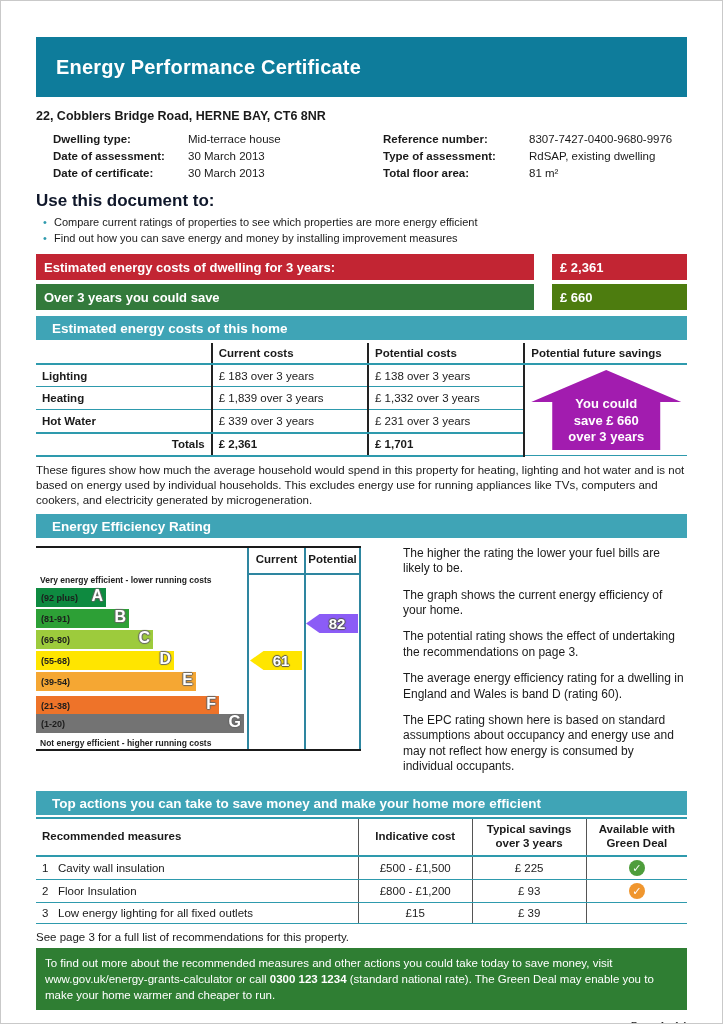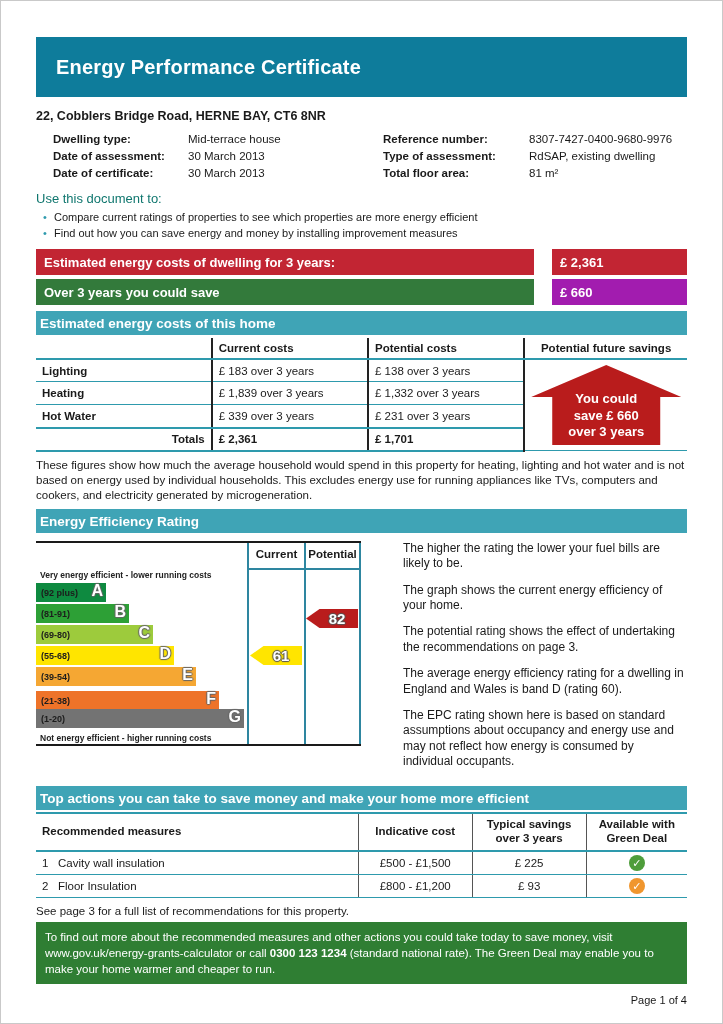--- a/index.html
+++ b/index.html
@@ -16,47 +16,47 @@
   .details { display:flex; margin-top:8px; font-size:11.5px; }
   .details .col-left { width:330px; }
   .details .col-right { flex:1; }
   .detail-row { display:flex; line-height:17px;padding-left:17px; }
   .detail-row .lbl { font-weight:700; }
   .col-left .lbl { width:135px; }
   .col-right .lbl { width:146px; }
 
   
   .usage { margin-top:9px; }
-  .usage-heading { color:#0f766e; font-weight:400; font-size:13px; }
+  .usage-heading { color:#0f172a; font-weight:700; font-size:17px; }
   .usage-bullets { margin-top:3px; }
   .bullet-row { display:flex; font-size:11px; line-height:16px; }
   .bullet-dot { color:#2E9AAD; width:18px; text-align:center; font-size:11px; }
 
   
   .banners { margin-top:8px; }
   .banner-row { display:flex; height:26px; margin-bottom:4px; }
   .banner-label { flex:1; color:#fff; font-weight:700; font-size:13px; display:flex; align-items:center; padding-left:8px; margin-right:18px; }
   .banner-value { width:135px; color:#fff; font-weight:700; font-size:13px; display:flex; align-items:center; padding-left:8px; }
 
   
-  .section-bar { height:24px; background:#3FA4B6; color:#fff; font-weight:700; font-size:13.5px; display:flex; align-items:center; padding-left:4px; margin-top:6px; }
+  .section-bar { height:24px; background:#3FA4B6; color:#fff; font-weight:700; font-size:13.5px; display:flex; align-items:center; padding-left:16px; margin-top:6px; }
 
   
   #costs-table { width:100%; border-collapse:collapse; table-layout:fixed; font-size:11.5px; margin-top:3px; }
   #costs-table th, #costs-table td { padding:3px 6px; height:21px; text-align:left; }
   #costs-table thead th { border-bottom:2px solid #2E9AAD; font-size:11.5px; }
-  #costs-table thead th.center { text-align:center; }
+  #costs-table thead th.center { }
   #costs-table .vline { border-left:2px solid #222; }
   #costs-table tbody td { border-bottom:1.5px solid #2E9AAD; }
   #costs-table tbody tr.pre-total td { border-bottom:2.5px solid #2E9AAD; }
   #costs-table tbody tr.totals td { font-weight:700; border-bottom:2px solid #2E9AAD; }
   #costs-table td.row-label { font-weight:700; }
   #costs-table tr.totals td.row-label { text-align:right; }
   #costs-table td.savings-cell { text-align:center; vertical-align:middle; }
-  .house { width:150px; height:80px; margin:2px auto; background:#b91c1c;
+  .house { width:150px; height:80px; margin:2px auto; background:#a21caf;
     clip-path:polygon(50% 0%, 100% 40%, 86% 40%, 86% 100%, 14% 100%, 14% 40%, 0% 40%);
     color:#fff; font-weight:700; font-size:13px; line-height:1.25;
     display:flex; flex-direction:column; justify-content:flex-end; align-items:center; padding-bottom:5px; }
 
   .note { margin-top:6px; font-size:11.5px; line-height:1.32; }
 
   
   .rating-wrap { display:flex; margin-top:8px;gap:24px; }
   #epc-chart { position:relative; width:325px; height:205px; border-top:2px solid #1a1a1a; border-bottom:2px solid #1a1a1a; flex:none; }
   .chart-vline { position:absolute; top:0; bottom:0; width:2px; background:#2E86A0; }
@@ -151,21 +151,21 @@
       </div>
   </div>
 
   <div class="banners" id="cost-banners">
       <div class="banner-row">
         <div class="banner-label" style="background: rgb(194, 37, 51);">Estimated energy costs of dwelling for 3 years:</div>
         <div class="banner-value" style="background: rgb(194, 37, 51);">£ 2,361</div>
       </div>
       <div class="banner-row">
         <div class="banner-label" style="background: rgb(51, 122, 59);">Over 3 years you could save</div>
-        <div class="banner-value" style="background: #a21caf;">£ 660</div>
+        <div class="banner-value" style="background: #4d7c0f;">£ 660</div>
       </div>
     </div>
 
   <div class="section-bar">
     <span>Estimated energy costs of this home</span>
   </div>
 
   <table id="costs-table">
     <colgroup>
         <col style="width:27%">
@@ -250,21 +250,21 @@
         </div>
         <div class="band" style="top: 148px; width: 183px; background: rgb(238, 115, 41);">
           <span class="range">(21-38)</span>
           <span class="letter">F</span>
         </div>
         <div class="band" style="top: 166px; width: 208px; background: #737373;">
           <span class="range">(1-20)</span>
           <span class="letter">G</span>
         </div>
         <div class="rating-arrow" style="left: 214px; width: 52px; top: 103px; background: rgb(255, 229, 0);">61</div>
-        <div class="rating-arrow" style="left: 270px; width: 52px; top: 66px; background: #b91c1c;">82</div>
+        <div class="rating-arrow" style="left: 270px; width: 52px; top: 66px; background: #8b5cf6;">82</div>
       </div>
     <div class="rating-text" id="rating-paragraphs">
         <p>The higher the rating the lower your fuel bills are likely to be.</p>
         <p>The graph shows the current energy efficiency of your home.</p>
         <p>The potential rating shows the effect of undertaking the recommendations on page 3.</p>
         <p>The average energy efficiency rating for a dwelling in England and Wales is band D (rating 60).</p>
         <p>The EPC rating shown here is based on standard assumptions about occupancy and energy use and may not reflect how energy is consumed by individual occupants.</p>
       </div>
   </div>
 
@@ -295,20 +295,26 @@
           <td class="dvline">£500 - £1,500</td>
           <td class="dvline">£ 225</td>
           <td class="dvline"><span class="check green">✓</span></td>
         </tr>
         <tr>
           <td class="measure"><span class="num">2</span><span>Floor Insulation</span></td>
           <td class="dvline">£800 - £1,200</td>
           <td class="dvline">£ 93</td>
           <td class="dvline"><span class="check orange">✓</span></td>
         </tr>
+        <tr>
+          <td class="measure"><span class="num">3</span><span>Low energy lighting for all fixed outlets</span></td>
+          <td class="dvline">£15</td>
+          <td class="dvline">£ 39</td>
+          <td class="dvline"></td>
+        </tr>
       </tbody>
   </table>
 
   <div class="see-page">See page 3 for a full list of recommendations for this property.</div>
 
   <div class="green-box">
     <span>To find out more about the recommended measures and other actions you could take today to save money, visit www.gov.uk/energy-grants-calculator or call </span><b>0300 123 1234</b><span> (standard national rate). The Green Deal may enable you to make your home warmer and cheaper to run.</span>
   </div>
 
   <div class="footer">Page 1 of 4</div>

